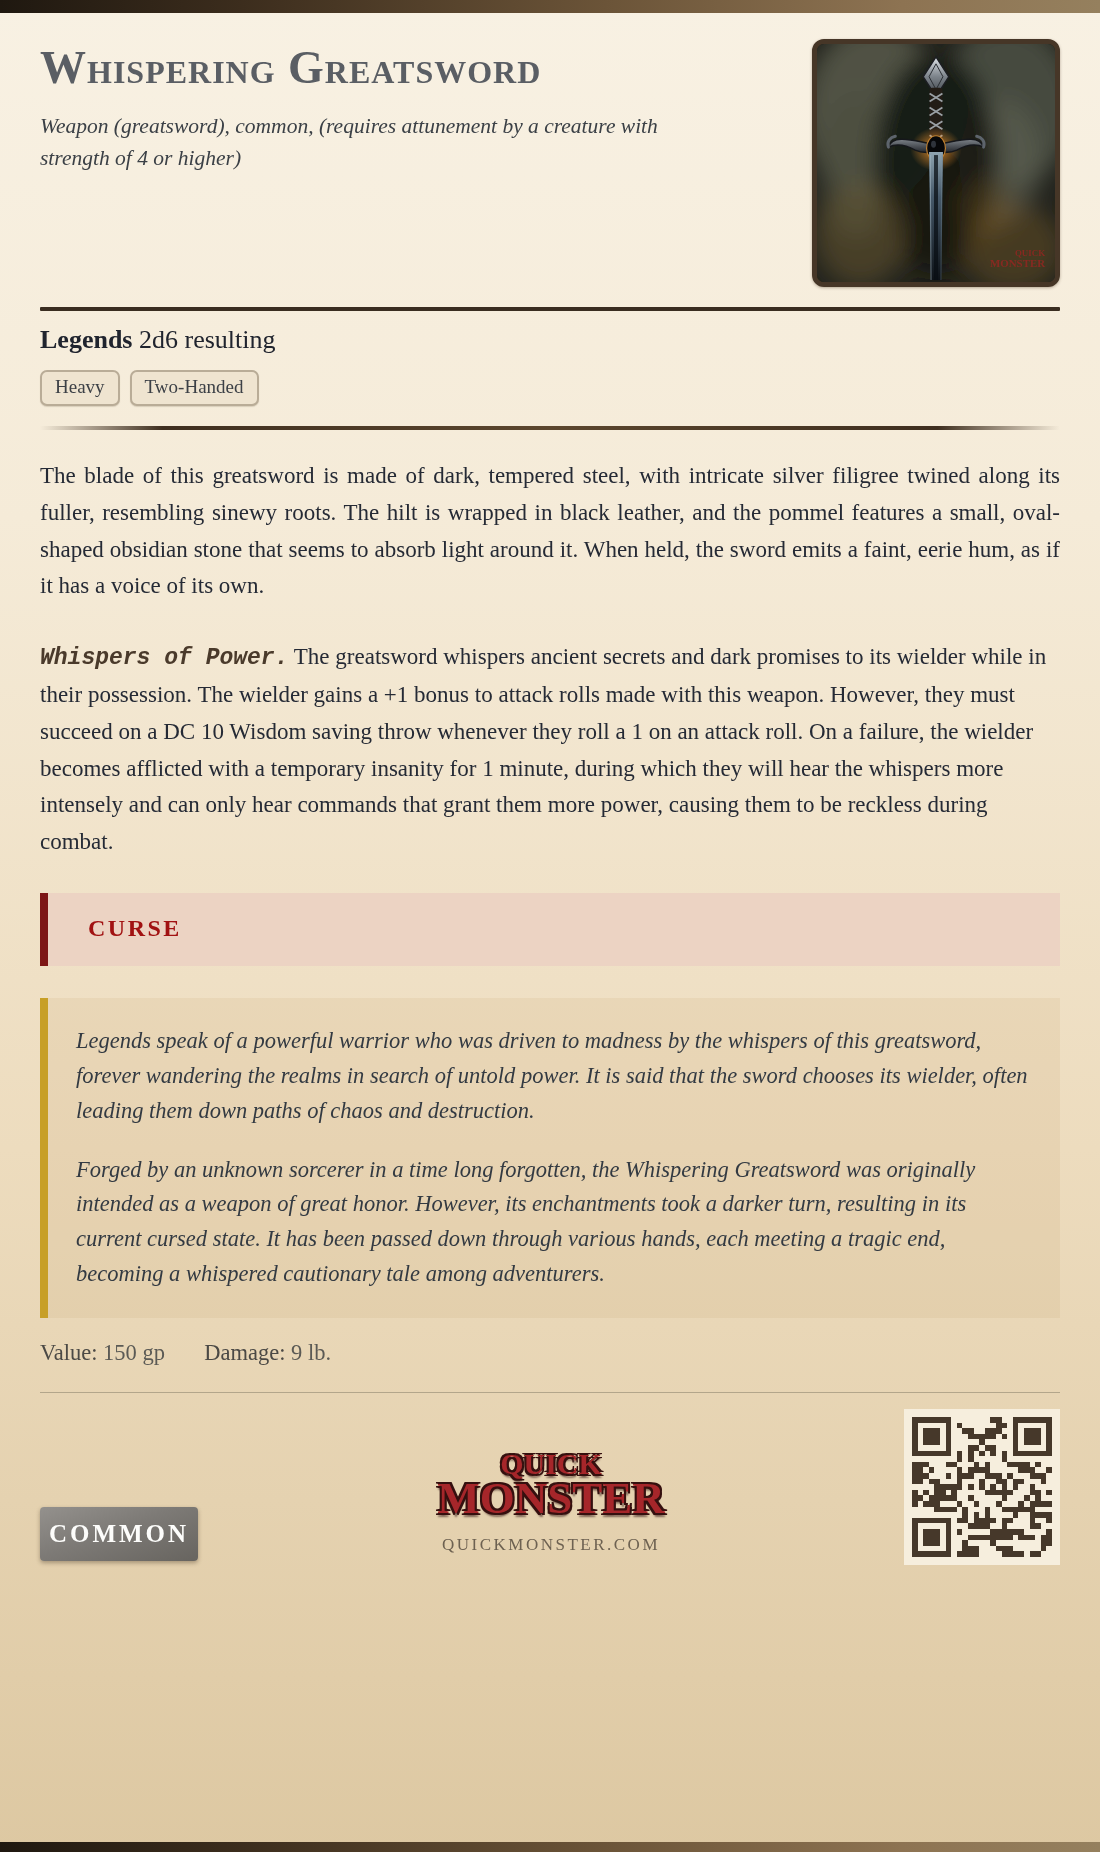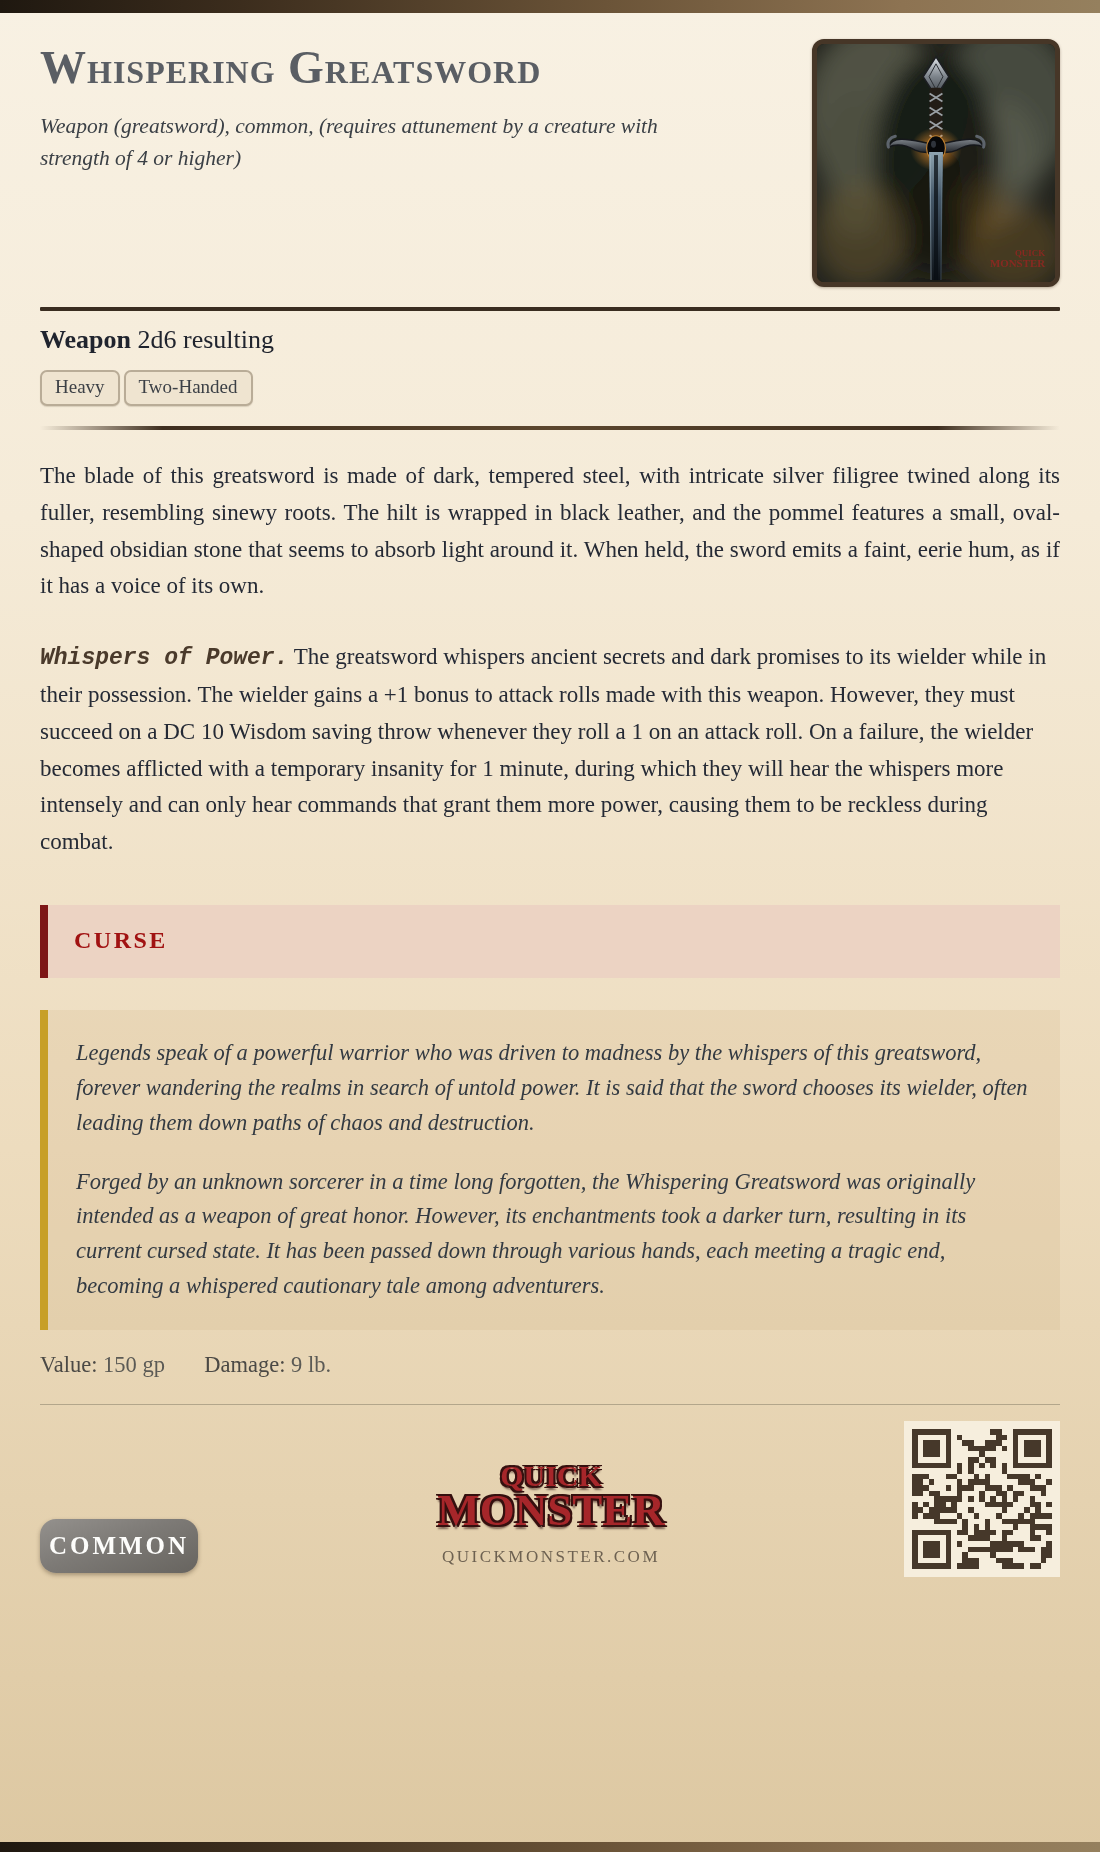--- a/index.html
+++ b/index.html
@@ -37,36 +37,36 @@
 
   
   .rule-solid{height:4px;background:#3a2d20;margin-top:20px;border-radius:1px;}
   .rule-fade{height:4px;margin-top:20px;
     background:linear-gradient(90deg,rgba(58,45,32,0) 0%,#3f2f1f 12%,#5c472e 50%,#3f2f1f 88%,rgba(58,45,32,0) 100%);}
   .rule-thin{height:1px;background:#b3a68b;margin-top:26px;}
 
   
   .damage-line{margin-top:14px;font-size:26px;color:#20242e;}
   .damage-line b{font-weight:700;}
-  .tags{margin-top:15px;display:flex;gap:4px;text-align:right;}
+  .tags{margin-top:15px;display:flex;gap:10px;text-align:right;}
   .tag{
     font-size:19px;color:#3c4046;background:#efe4d0;
     border:2px solid #b9ac97;border-radius:7px;padding:4px 13px 6px 13px;
     box-shadow:0 1px 1px rgba(90,70,45,.18);
   }
 
   
   .desc{margin-top:28px;font-size:23px;line-height:1.6;text-align:justify;margin-bottom:0;}
   .ability{margin-top:34px;font-size:23px;line-height:1.6;margin-bottom:0;}
   .ability .ability-name{font-weight:700;font-style:italic;color:#4a3a2b;font-family:Liberation Mono, monospace;}
 
   
   .curse-box{
-    margin-top:44px;background:#ecd3c3;border-left:8px solid #7d1616;
-    padding:22px 26px 24px 26px;
+    margin-top:32px;background:#ecd3c3;border-left:8px solid #7d1616;
+    padding:22px 26px 24px 40px;
   }
   .curse-heading{
     color:#a11212;font-weight:700;font-size:24px;letter-spacing:2.5px;margin:0;
   }
   .curse-text{margin:16px 0 0 0;font-size:22.5px;line-height:1.55;color:#23262e;}
 
   
   .lore-box{
     margin-top:32px;background:rgba(190,156,100,0.13);border-left:8px solid #c79f27;
     padding:26px 28px;
@@ -77,21 +77,21 @@
   .lore-box p + p{margin-top:24px;}
 
   
   .vw-line{margin-top:22px;font-size:22.5px;color:#5b5a55;}
   .vw-line b{color:#4b4945;font-weight:400;}
   .vw-line .vw-gap{display:inline-block;width:28px;}
 
   
   .footer{display:flex;align-items:flex-end;margin-top:18px;height:152px;}
   .rarity-badge{
-    width:158px;height:54px;border-radius:16px;
+    width:158px;height:54px;border-radius:4px;
     background:linear-gradient(160deg,#94918d 0%,#7d7a76 45%,#67645f 100%);
     color:#fdfdfb;display:flex;align-items:center;justify-content:center;
     font-variant:small-caps;font-weight:700;font-size:25px;letter-spacing:3px;
     box-shadow:0 2px 4px rgba(70,55,35,.4);margin-bottom:2px;
   }
   .brand-block{flex:1;display:flex;flex-direction:column;align-items:center;justify-content:flex-end;padding-bottom:8px;}
   .brand-word{
     font-weight:700;color:#a6262a;line-height:.92;letter-spacing:0;
     text-shadow:-2px -2px 0 #35100f,2px -2px 0 #35100f,-2px 2px 0 #35100f,2px 2px 0 #35100f,0 4px 2px rgba(40,10,10,.55);
   }
@@ -183,21 +183,21 @@
 
           <text x="230" y="214" text-anchor="end" font-family="Liberation Serif, serif" font-weight="bold" font-size="9" fill="#8f2721" opacity="0.9">QUICK</text>
           <text x="230" y="225" text-anchor="end" font-family="Liberation Serif, serif" font-weight="bold" font-size="11" fill="#8f2721" opacity="0.9">MONSTER</text>
         </svg>
       </div>
     </div>
 
     <div class="rule-solid"></div>
 
     <div class="damage-line">
-      <b>Weapon</b>
+      <b>Legends</b>
       <span>2d6 resulting</span>
     </div>
     <div class="tags">
       <span class="tag">Heavy</span>
       <span class="tag">Two-Handed</span>
     </div>
 
     <div class="rule-fade"></div>
 
     <p class="desc">The blade of this greatsword is made of dark, tempered steel, with intricate silver filigree twined along its fuller, resembling sinewy roots. The hilt is wrapped in black leather, and the pommel features a small, oval-shaped obsidian stone that seems to absorb light around it. When held, the sword emits a faint, eerie hum, as if it has a voice of its own.</p>

